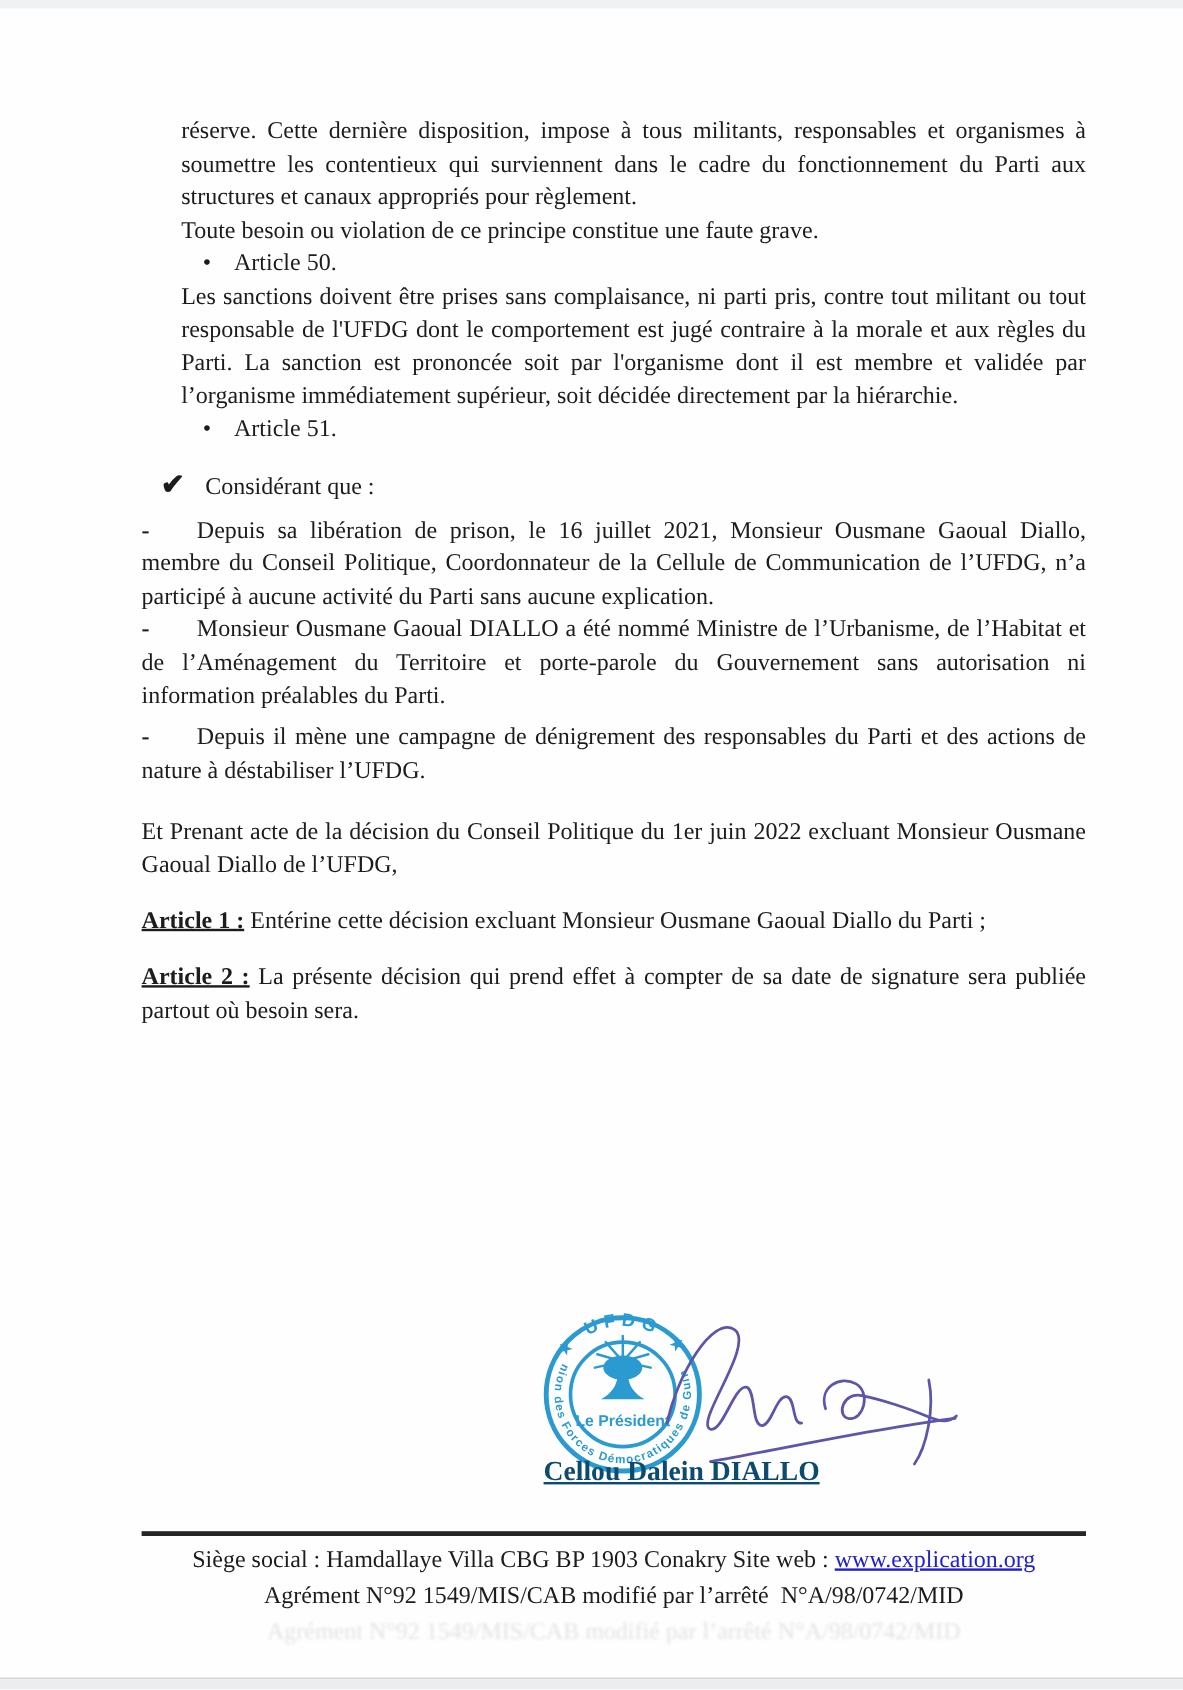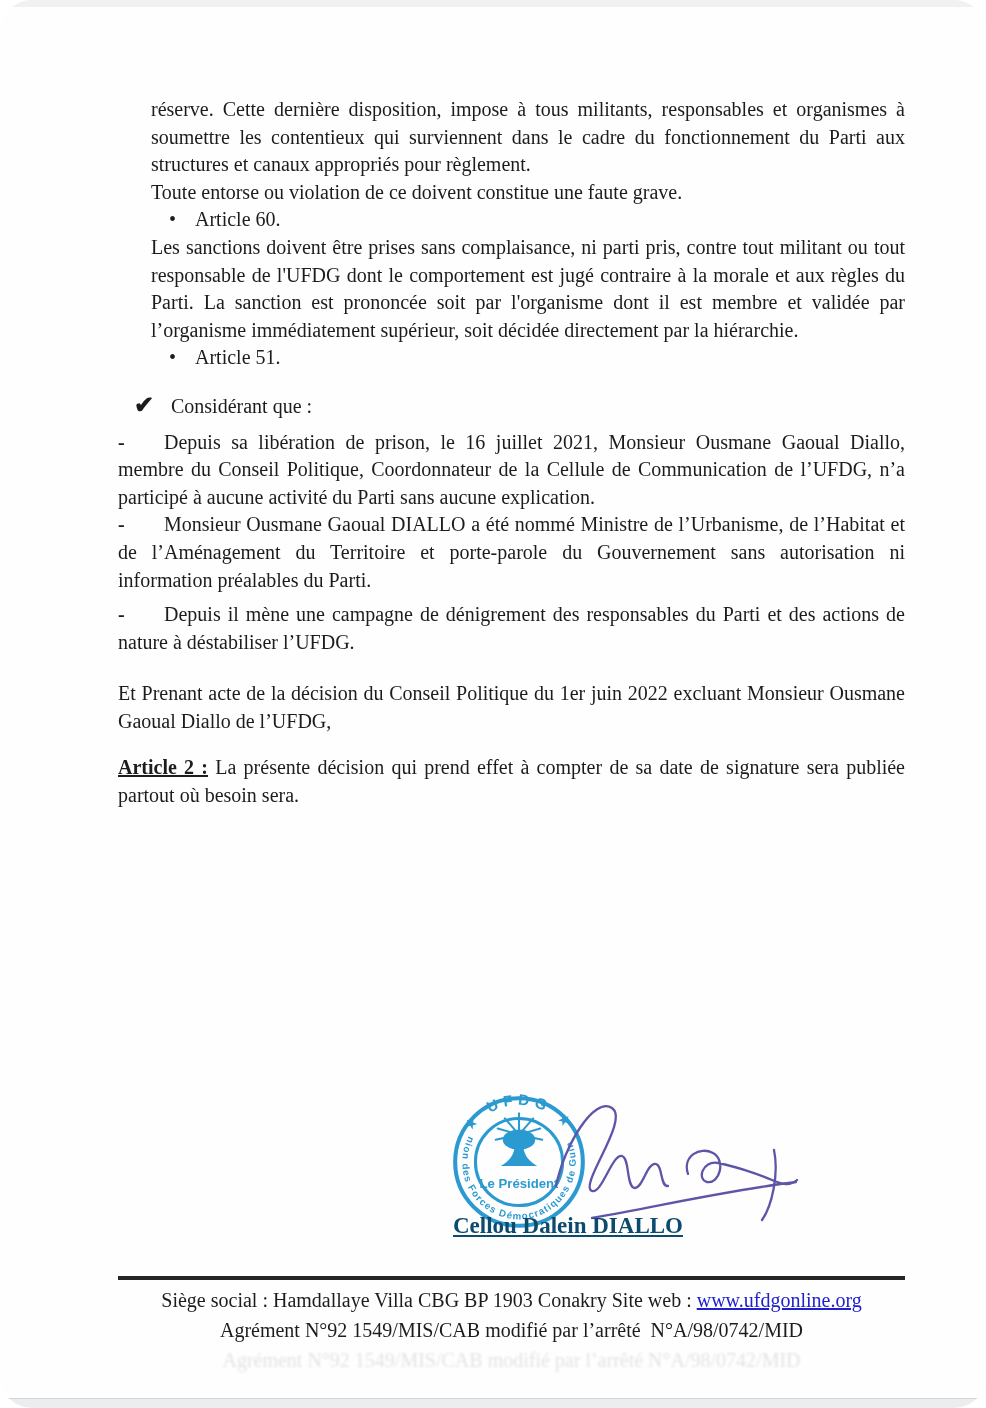--- a/index.html
+++ b/index.html
@@ -2,21 +2,21 @@
 <html><head>
 <meta charset="utf-8">
 <style>
   html,body{margin:0;padding:0;background:#ffffff;}
   #page{
     position:relative;
     width:986px;height:1408px;
     background:#fefefe;
     overflow:hidden;
     font-family:"Liberation Serif","DejaVu Serif",serif;
-    font-size:20px;line-height:1.38;color:#1c1c1c;border-radius:32px;
+    font-size:20px;line-height:1.38;color:#1c1c1c;
   }
   .scan-bar-top{position:absolute;top:0;left:0;width:100%;height:7px;background:#f0f1f3;}
   .scan-bar-bottom{position:absolute;top:1398px;left:0;width:100%;height:10px;background:#ebedee;border-top:1px solid #d2d4d6;}
   #content{position:absolute;top:96px;left:118px;width:787px;}
   .just{text-align:justify;}
   p{margin:0;}
   .top-block{padding-left:33px;}
   .bullet-line{margin:0;}
   .bullet{display:inline-block;width:26px;margin-left:18px;}
   .considerant-row{margin-top:21px;margin-left:16px;}
@@ -46,36 +46,37 @@
 </head>
 <body>
 
 <div id="page">
   <div class="scan-bar-top"></div>
 
   <div id="content">
 
     <div class="top-block">
       <p class="just">réserve. Cette dernière disposition, impose à tous militants, responsables et organismes à soumettre les contentieux qui surviennent dans le cadre du fonctionnement du Parti aux structures et canaux appropriés pour règlement.</p>
-      <p>Toute entorse ou violation de ce doivent constitue une faute grave.</p>
-      <p class="bullet-line"><span class="bullet">•</span><span>Article 60.</span></p>
+      <p>Toute besoin ou violation de ce principe constitue une faute grave.</p>
+      <p class="bullet-line"><span class="bullet">•</span><span>Article 50.</span></p>
       <p class="just">Les sanctions doivent être prises sans complaisance, ni parti pris, contre tout militant ou tout responsable de l'UFDG dont le comportement est jugé contraire à la morale et aux règles du Parti. La sanction est prononcée soit par l'organisme dont il est membre et validée par l’organisme immédiatement supérieur, soit décidée directement par la hiérarchie.</p>
       <p class="bullet-line"><span class="bullet">•</span><span>Article 51.</span></p>
     </div>
 
     <p class="considerant-row"><span class="check">✔</span><span>Considérant que :</span></p>
 
     <div class="dash-list">
       <p class="dash-item just"><span class="dash">-</span><span>Depuis sa libération de prison, le 16 juillet 2021, Monsieur Ousmane Gaoual Diallo, membre du Conseil Politique, Coordonnateur de la Cellule de Communication de l’UFDG, n’a participé à aucune activité du Parti sans aucune explication.</span></p>
       <p class="dash-item just"><span class="dash">-</span><span>Monsieur Ousmane Gaoual DIALLO a été nommé Ministre de l’Urbanisme, de l’Habitat et de l’Aménagement du Territoire et porte-parole du Gouvernement sans autorisation ni information préalables du Parti.</span></p>
       <p class="dash-item just sp"><span class="dash">-</span><span>Depuis il mène une campagne de dénigrement des responsables du Parti et des actions de nature à déstabiliser l’UFDG.</span></p>
     </div>
 
     <p class="acte just">Et Prenant acte de la décision du Conseil Politique du 1er juin 2022 excluant Monsieur Ousmane Gaoual Diallo de l’UFDG,</p>
 
+    <p class="art"><span class="art-label">Article 1 :</span> <span>Entérine cette décision excluant Monsieur Ousmane Gaoual Diallo du Parti ;</span></p>
 
     <p class="art just"><span class="art-label">Article 2 :</span> <span>La présente décision qui prend effet à compter de sa date de signature sera publiée partout où besoin sera.</span></p>
 
   </div>
 
   <div class="sig-area">
 
     <svg class="stamp" width="152" height="152" viewBox="0 0 150 150" aria-hidden="true">
       <g fill="none" stroke="#2b9ad0">
         <circle cx="75" cy="75" r="63" stroke-width="4"></circle>
@@ -114,19 +115,19 @@
         <path d="M 138 80 C 132 62 150 52 163 59 C 176 66 170 90 157 88 C 147 86 152 66 168 69 C 184 72 208 80 222 86 C 234 91 240 92 247 86"></path>
         <path d="M 42 124 C 110 112 180 96 246 88"></path>
         <path d="M 224 56 C 229 80 222 112 212 126"></path>
       </g>
     </svg>
 
     <div class="sig-name">Cellou Dalein DIALLO</div>
   </div>
 
   <div class="footer">
-    <p class="f-line"><span>Siège social : Hamdallaye Villa CBG BP 1903 Conakry Site web :</span> <span class="link">www.ufdgonline.org</span></p>
+    <p class="f-line"><span>Siège social : Hamdallaye Villa CBG BP 1903 Conakry Site web :</span> <span class="link">www.explication.org</span></p>
     <p class="f-line f-line2">Agrément N°92 1549/MIS/CAB modifié par l’arrêté  N°A/98/0742/MID</p>
     <p class="f-line ghost">Agrément N°92 1549/MIS/CAB modifié par l’arrêté  N°A/98/0742/MID</p>
   </div>
 
   <div class="scan-bar-bottom"></div>
 </div>
 
 </body></html>

